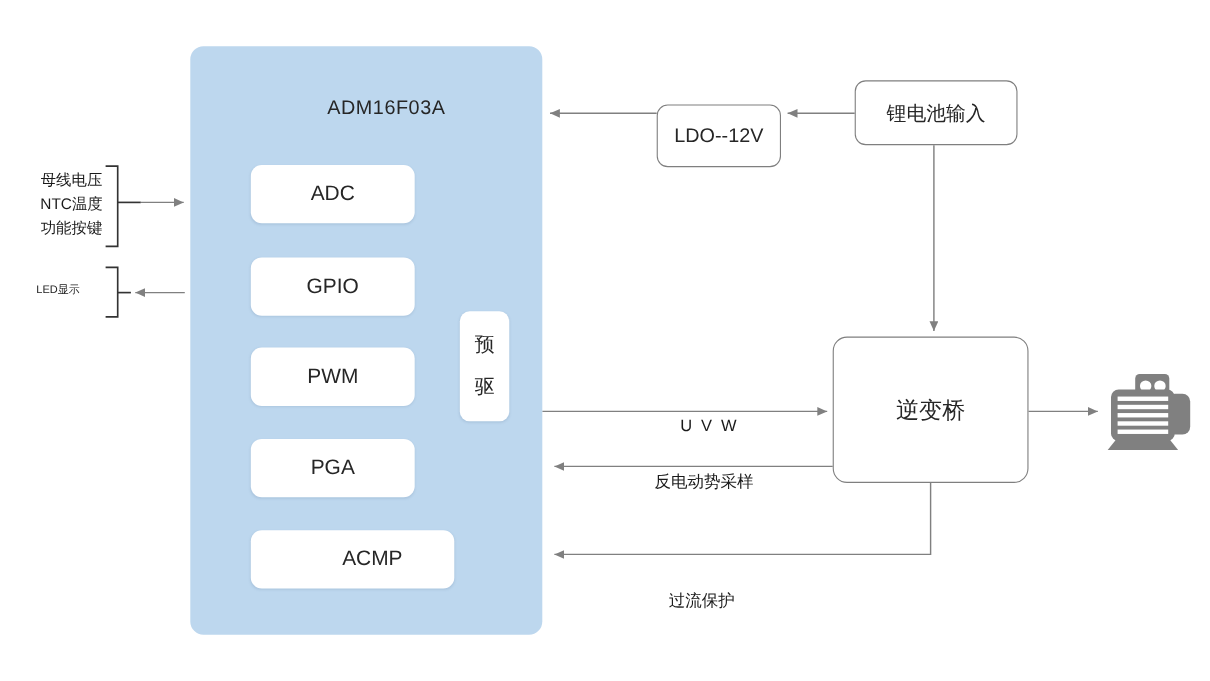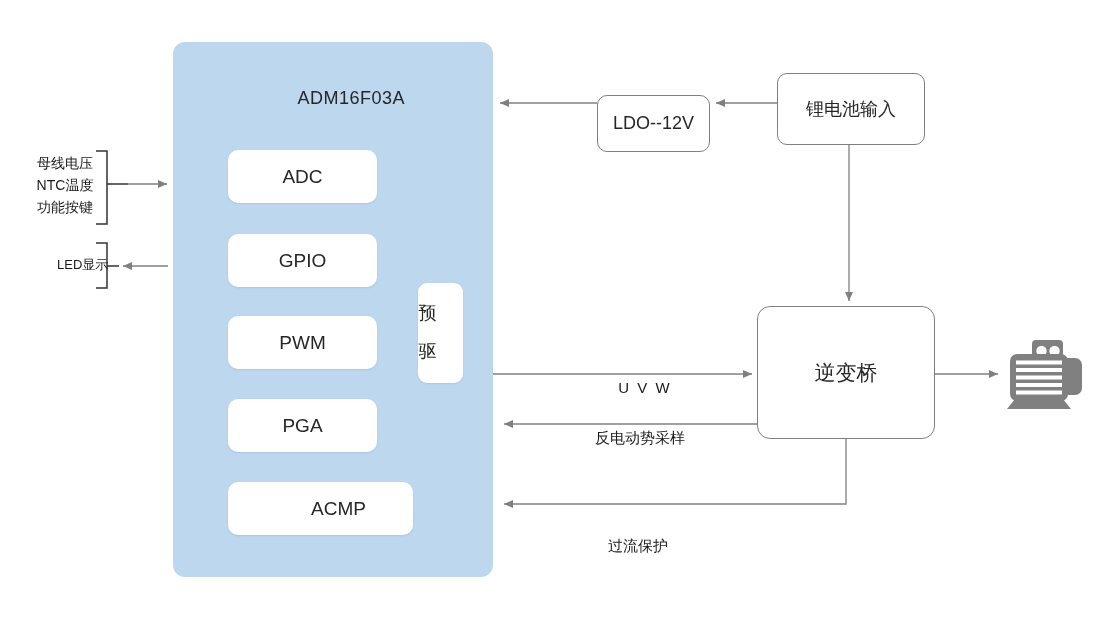--- a/index.html
+++ b/index.html
@@ -40,56 +40,55 @@
   .sub-gpio { top: 234px; }
   .sub-pwm  { top: 316px; }
   .sub-pga  { top: 399px; }
   .sub-acmp { top: 482px; padding-left: 36px; }
 
   .predriver {
     left: 418px; top: 283px;
     width: 45px; height: 100px;
     background: #ffffff;
     border-radius: 9px;
-    display: flex; align-items: center; justify-content: flex-start;
+    display: flex; align-items: center; justify-content: center;
     font-size: 18px;
     box-shadow: 0 1px 2px rgba(100,130,160,0.18);
   }
   .predriver span {
     display: block;
     width: 19px;
     word-break: break-all;
     line-height: 2.1;
     text-align: center;
   }
 
   
   .outline-box {
     background: #ffffff;
     border: 1.4px solid #7F7F7F;
     border-radius: 10px;
     display: flex; align-items: center; justify-content: center;
     box-sizing: border-box;
   }
   .ldo-box      { left: 597px; top: 75px;  width: 113px; height: 57px;  font-size: 18px; margin-top: 20px; }
-  .battery-box  { left: 777px; top: 73px;  width: 148px; height: 72px;  font-size: 18px; }
+  .battery-box  { left: 777px; top: 73px;  width: 148px; height: 59px;  font-size: 18px; }
   .inverter-box { left: 757px; top: 306px; width: 178px; height: 133px; font-size: 21px; border-radius: 13px; }
 
   
   .input-signals {
     left: 30px; top: 152px; width: 70px;
     font-size: 14px; line-height: 22px;
     text-align: center;
     color: #1a1a1a;
   }
   .led-label {
     left: 33px; top: 256px; width: 64px;
-    font-size: 13px;
+    font-size: 10px;
     color: #1a1a1a;
-    margin-left: 24px;
   }
 
   
   .conn-label {
     text-align: center;
     font-size: 15px;
     color: #1a1a1a;
   }
   .uvw-label  { left: 595px; top: 379px; width: 100px; letter-spacing: 2px; }
   .bemf-label { left: 580px; top: 429px; width: 120px; }

